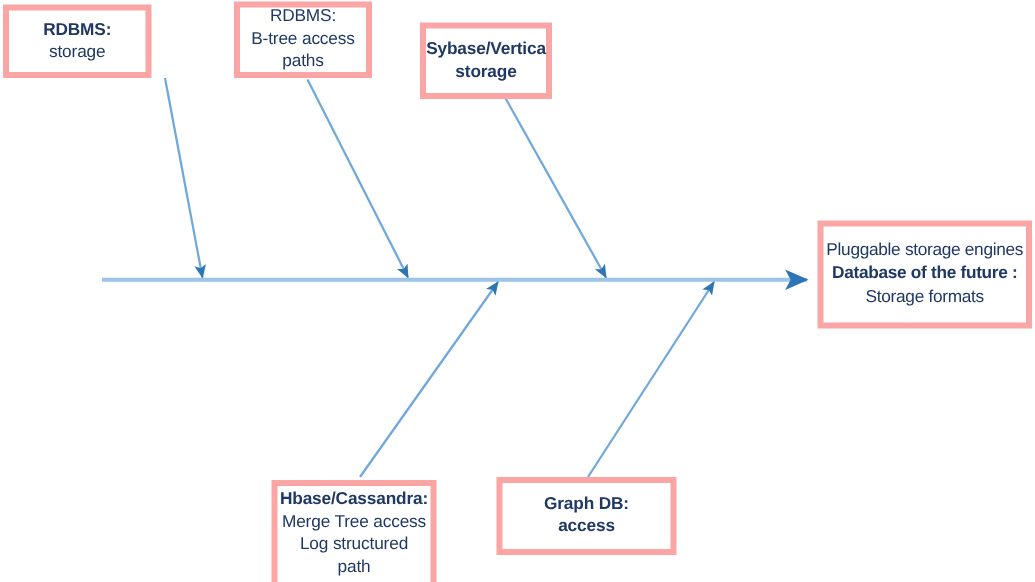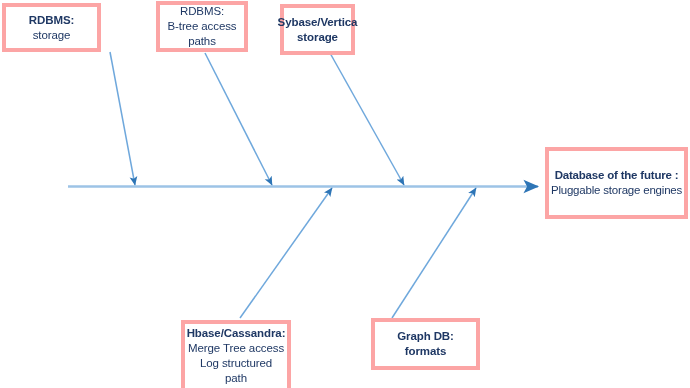--- a/index.html
+++ b/index.html
@@ -45,23 +45,23 @@
   .cause-box .ln {
     display: block;
     white-space: nowrap;
   }
   .cause-box .ln.b {
     font-weight: bold;
   }
   
   #box-rdbms-row   { left: 2px;   top: 3px;   width: 99px;  height: 49px; }
   #box-rdbms-btree { left: 156px; top: 1px;   width: 92px;  height: 51px; }
-  #box-sybase      { left: 280px; top: 4px;   width: 75px;  height: 51px; }
+  #box-sybase      { left: 280px; top: 15px;   width: 88px;  height: 51px; }
   #box-hbase       { left: 181px; top: 320px; width: 110px; height: 72px; }
-  #box-graphdb     { left: 331px; top: 318px; width: 109px; height: 52px; margin-left: 40px; }
+  #box-graphdb     { left: 331px; top: 318px; width: 120px; height: 52px; }
   #box-effect {
     left: 545px; top: 147px; width: 143px; height: 72px;
     font-size: 11.5px; line-height: 15.5px;
   }
   #box-effect .ln { letter-spacing: -0.2px; }
 </style>
 </head>
 <body>
 
 <div id="diagram">
@@ -107,21 +107,22 @@
 
   <div class="cause-box" id="box-hbase">
     <span class="ln b">Hbase/Cassandra:</span>
     <span class="ln">Merge Tree access</span>
     <span class="ln">Log structured</span>
     <span class="ln">path</span>
   </div>
 
   <div class="cause-box" id="box-graphdb">
     <span class="ln b">Graph DB:</span>
-    <span class="ln b">formats</span>
+    <span class="ln b">access</span>
   </div>
 
   <div class="cause-box" id="box-effect">
+    <span class="ln">Pluggable storage engines</span>
     <span class="ln b">Database of the future :</span>
-    <span class="ln">Pluggable storage engines</span>
+    <span class="ln">Storage formats</span>
   </div>
 
 </div>
 
 </body></html>

